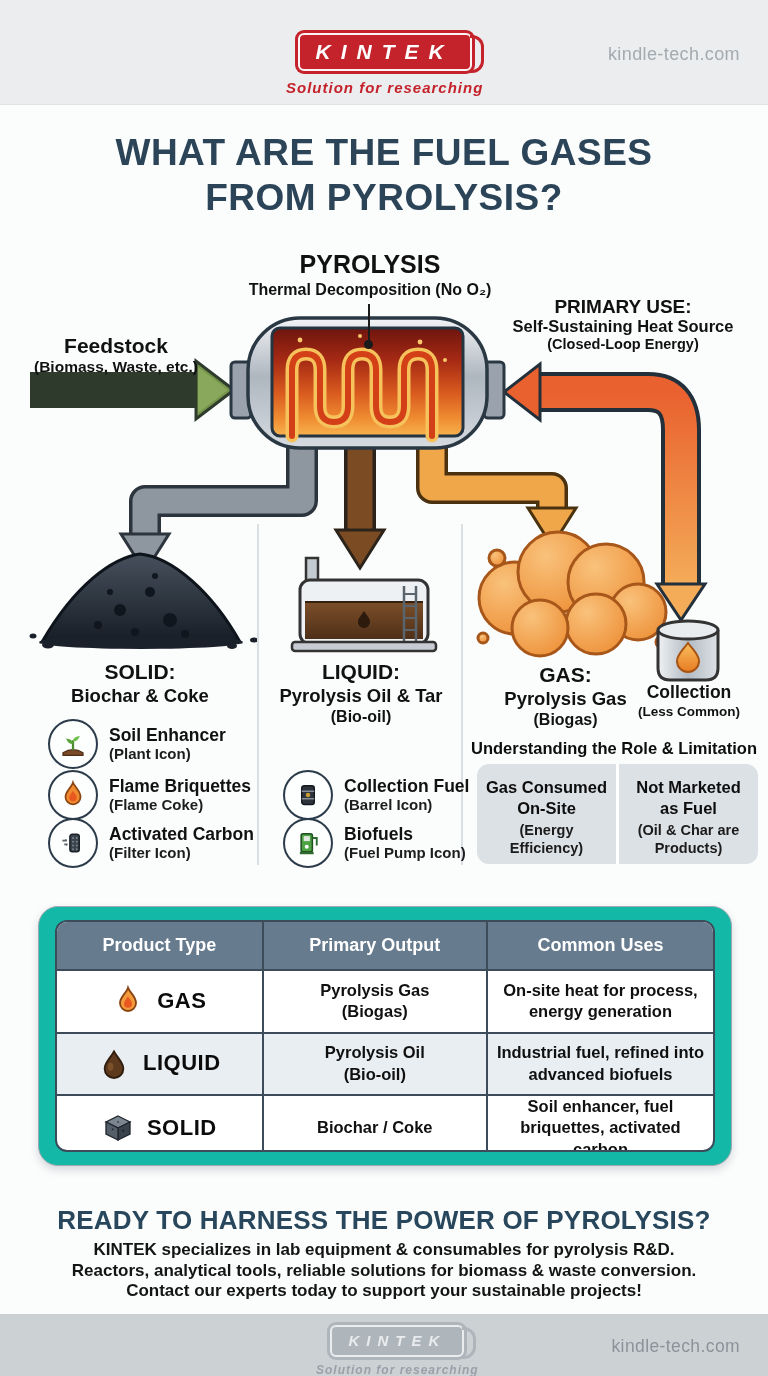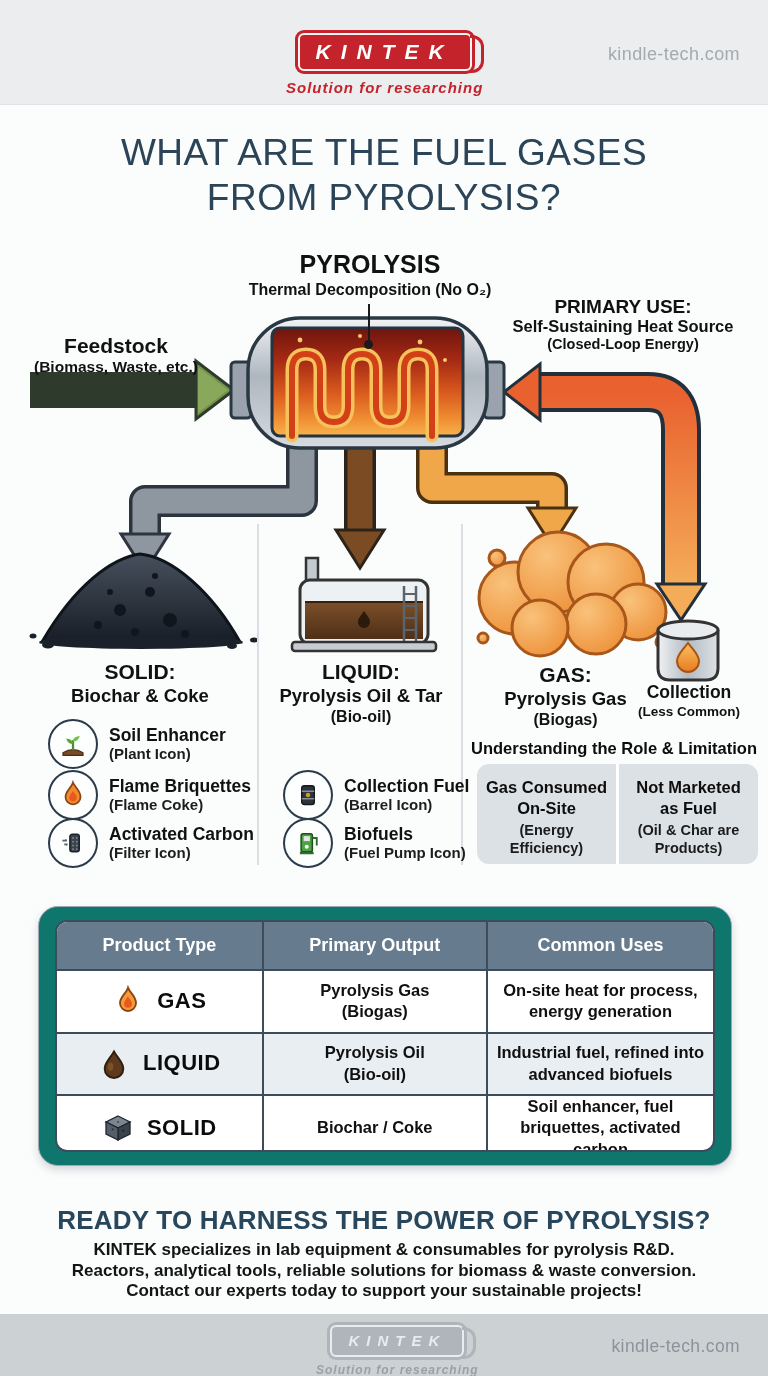--- a/index.html
+++ b/index.html
@@ -17,21 +17,21 @@
   .logo-tagline{margin-top:5px;color:#c5232b;font-weight:700;font-style:italic;font-size:15px;letter-spacing:1px;}
   .logo--gray .logo-badge{background:#aeb5bb;color:#aeb5bb;}
   .logo--gray .logo-tail{border-color:#aeb5bb;}
   .logo--gray .logo-inner{border-color:rgba(255,255,255,.75);}
   .logo--gray .logo-text{color:#e9ebed;font-size:15px;letter-spacing:7px;}
   .logo--gray .logo-tagline{color:#99a1a8;font-size:12px;margin-top:3px;}
   .site-url{position:absolute;font-size:18px;color:#a3aab0;letter-spacing:.4px;}
 
   
   .main-title{position:absolute;top:130px;left:0;right:0;text-align:center;
-    color:#2b4458;font-weight:400;font-size:37px;line-height:1.22;letter-spacing:.5px;}
+    color:#2b4458;font-weight:700;font-size:37px;line-height:1.22;letter-spacing:.5px;}
 
   
   .lbl{position:absolute;text-align:center;color:#111;}
   .proc-title{top:250px;left:220px;width:300px;font-size:25px;font-weight:800;}
   .proc-sub{top:281px;left:195px;width:350px;font-size:16px;font-weight:600;}
   .pointer-line{position:absolute;left:368px;top:304px;width:2px;height:38px;background:#1b1b1b;}
   .pointer-dot{position:absolute;left:364px;top:340px;width:9px;height:9px;border-radius:50%;background:#1b1b1b;}
   .feed-title{top:334px;left:10px;width:212px;font-size:21px;font-weight:800;}
   .feed-sub{top:358px;left:2px;width:228px;font-size:15.5px;font-weight:600;}
   .puse-title{top:296px;left:498px;width:250px;font-size:19px;font-weight:800;}
@@ -62,21 +62,21 @@
   .lim-head{position:absolute;top:739px;left:468px;width:292px;text-align:center;
             font-size:16.5px;font-weight:800;color:#0d0d0d;}
   .lim-box{position:absolute;top:764px;left:477px;width:281px;height:100px;background:#dce1e5;
            border-radius:12px;display:flex;}
   .lim-cell{flex:1;text-align:center;padding-top:13px;}
   .lim-cell + .lim-cell{border-left:3px solid #fff;}
   .lim-l{font-size:16.5px;font-weight:700;line-height:21px;color:#0d0d0d;}
   .lim-s{font-size:14.5px;font-weight:600;line-height:18px;color:#1b1b1b;margin-top:2px;padding:0 8px;}
 
   
-  .table-card{position:absolute;left:38px;top:906px;width:692px;height:258px;background:#0f766e;
+  .table-card{position:absolute;left:38px;top:906px;width:692px;height:258px;background:#14b8a6;
               border:1.5px solid #9fa9b2;border-radius:20px;box-shadow:0 4px 8px rgba(40,55,70,.18);}
   .ptable{position:absolute;left:16px;right:16px;top:13px;bottom:13px;border:2.5px solid #3c4c5a;
           border-radius:12px;overflow:hidden;background:#fff;}
   .trow{display:grid;grid-template-columns:31.5% 34.2% 34.3%;}
   .thead{height:47px;background:#677b8e;}
   .th{display:flex;align-items:center;justify-content:center;color:#fff;font-size:18px;font-weight:700;
       border-right:2px solid #3c4c5a;}
   .th.last,.td.last{border-right:none;}
   .tbody-row{height:60.5px;border-top:2px solid #3c4c5a;}
   .tbody-row.alt{background:#e9eef2;}

